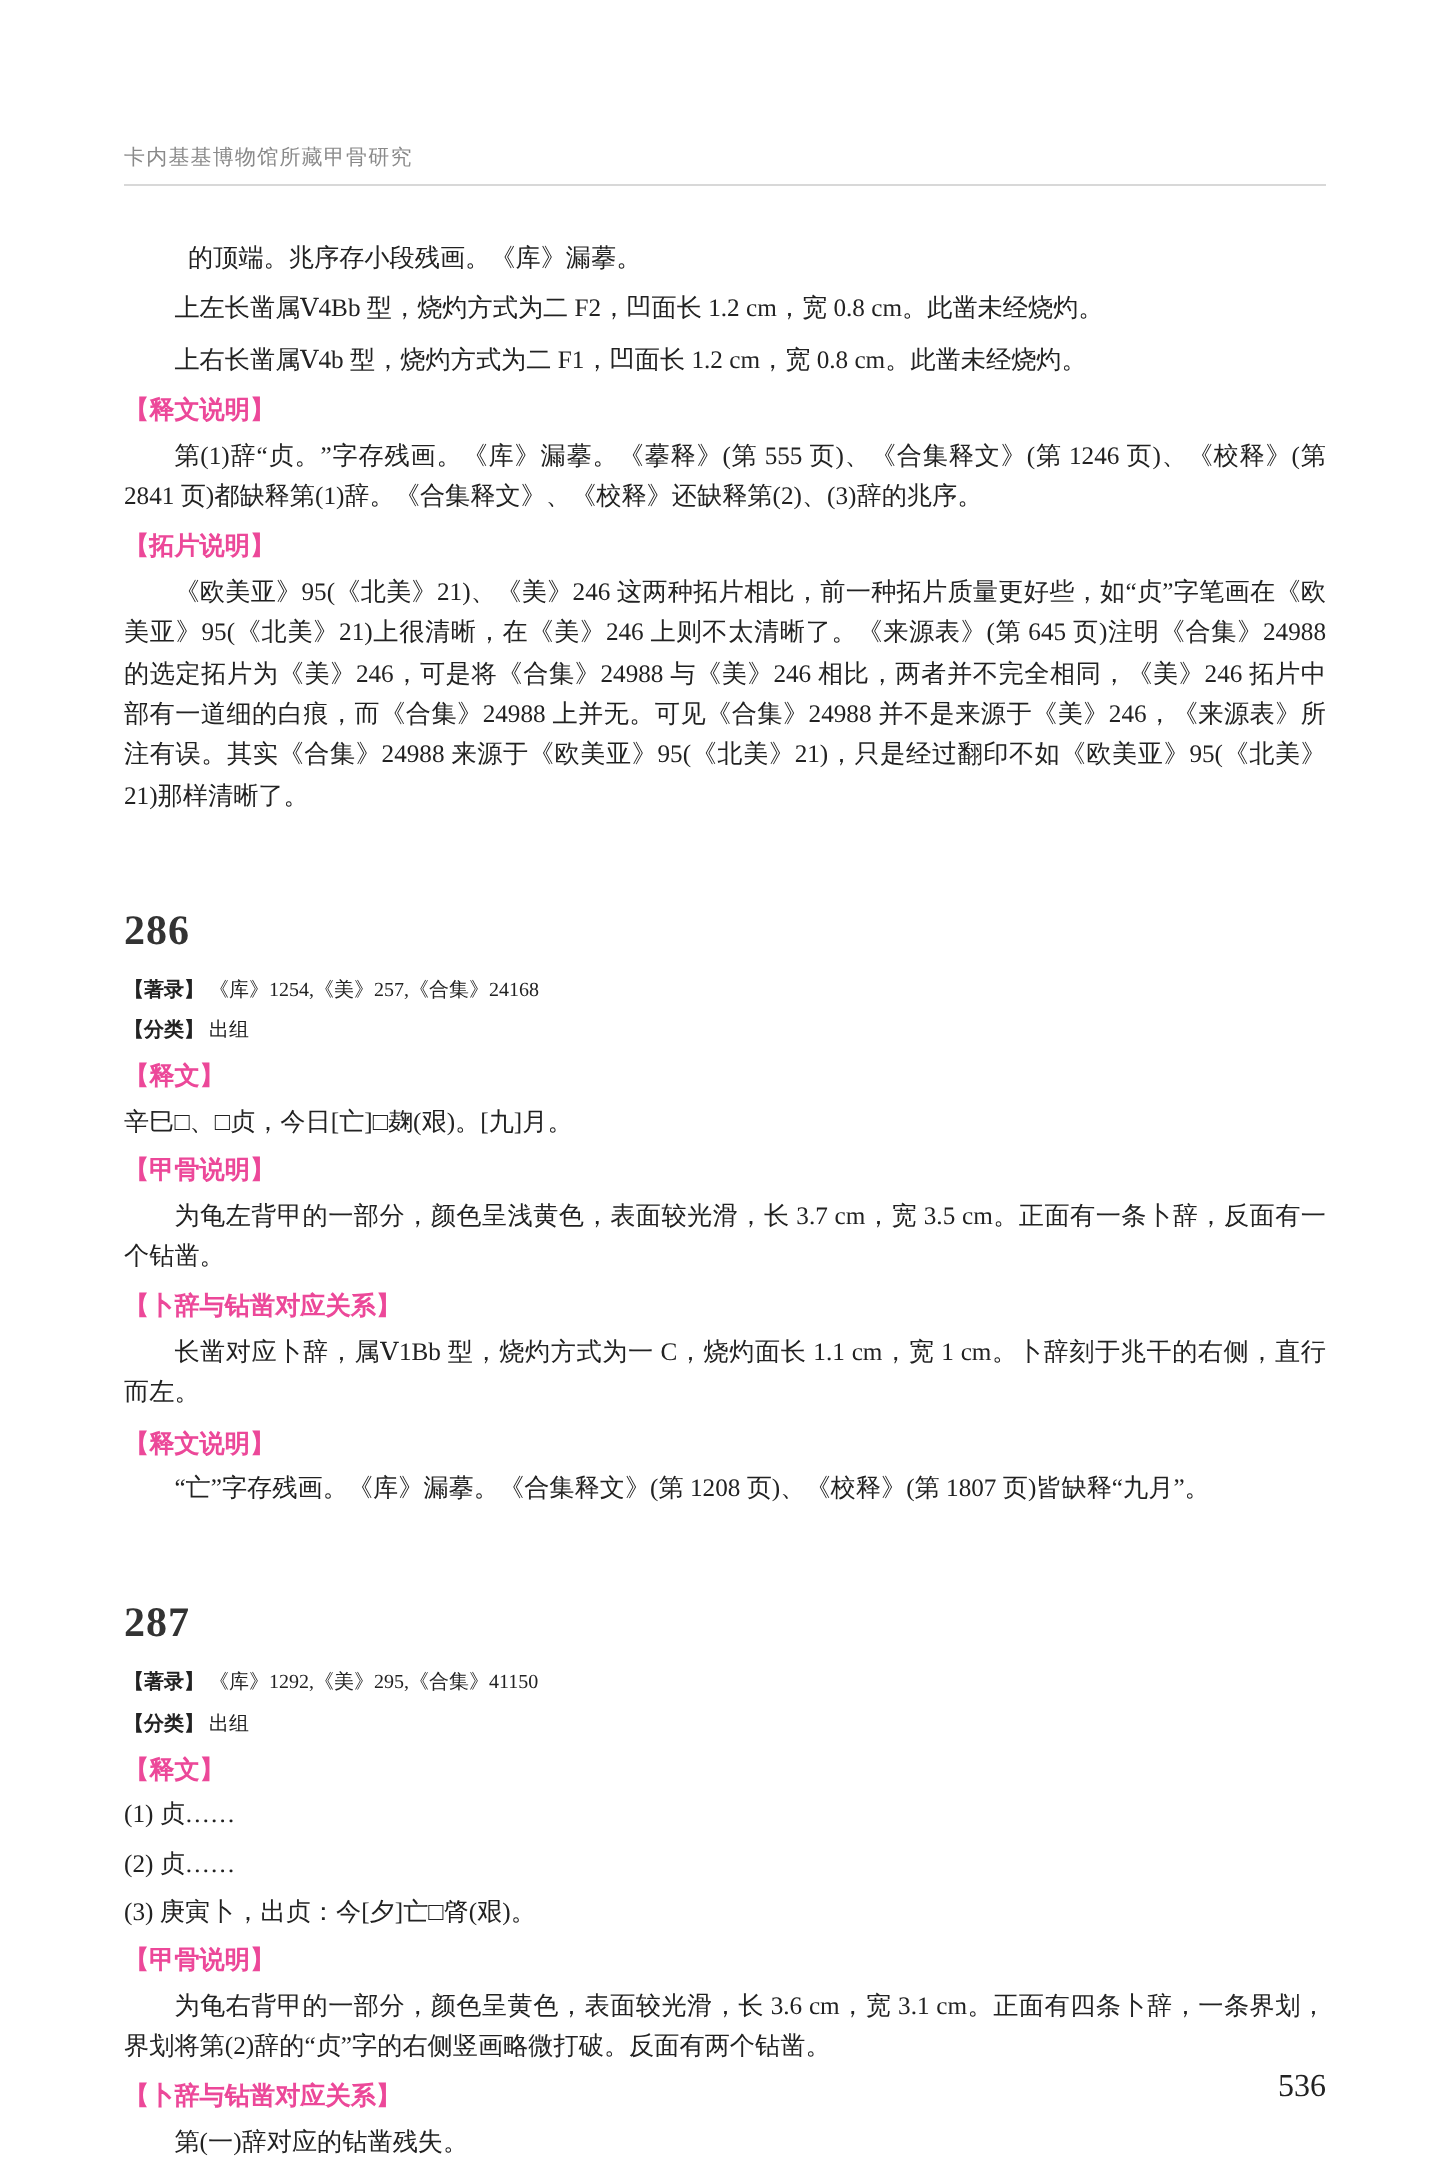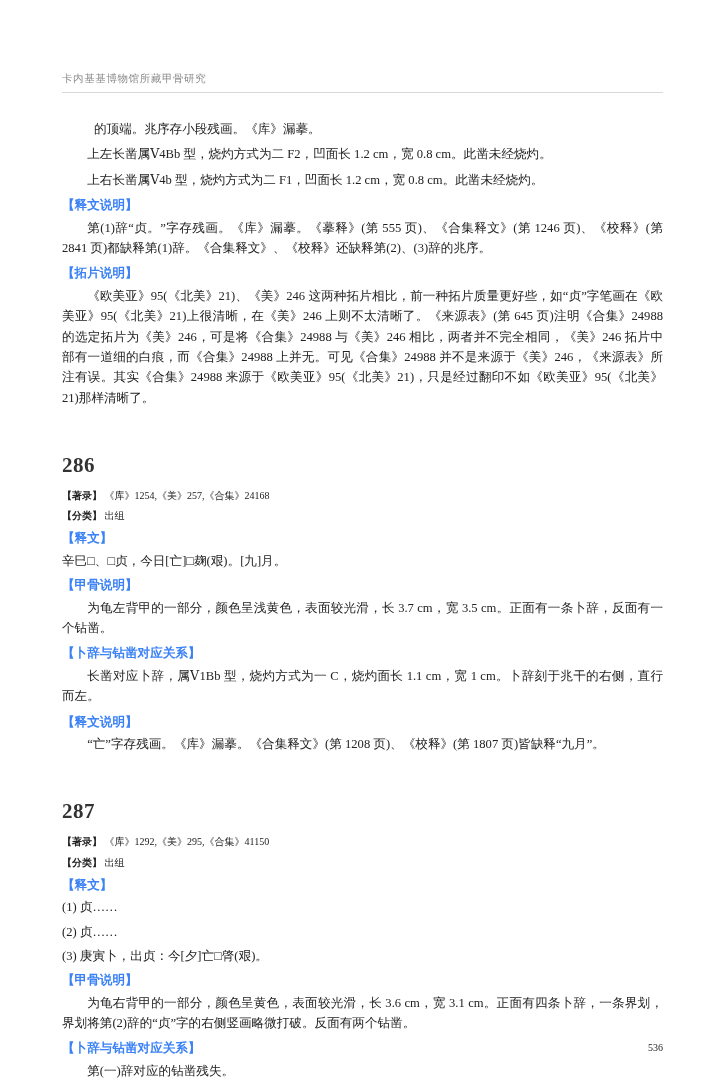--- a/index.html
+++ b/index.html
@@ -47,21 +47,21 @@
   }
   .hang {
     text-indent: 0;
     padding-left: 32px;
   }
   .label {
     font-weight: bold;
     font-size: 12.6px;
     line-height: 1.62;
     margin: 2px 0 2px 0;
-    color: #3b82f6;
+    color: #ec4899;
   }
   .entry-num {
     font-size: 21px;
     font-weight: bold;
     color: #333;
     margin: 26px 0 10px 0;
     letter-spacing: 0.5px;
     font-family: "Liberation Serif", "DejaVu Serif", serif;
   }
   .field-row {
@@ -78,21 +78,21 @@
   .list-line {
     font-size: 12.6px;
     line-height: 1.62;
     margin: 0 0 4px 0;
     text-indent: 0;
   }
   .folio {
     position: absolute;
     bottom: 26px;
     right: 62px;
-    font-size: 10px;
+    font-size: 16px;
     color: #222;
     font-family: "Liberation Serif", "DejaVu Serif", serif;
   }
   .section-gap {
     height: 14px;
   }
 </style>
 </head>
 <body>
 

